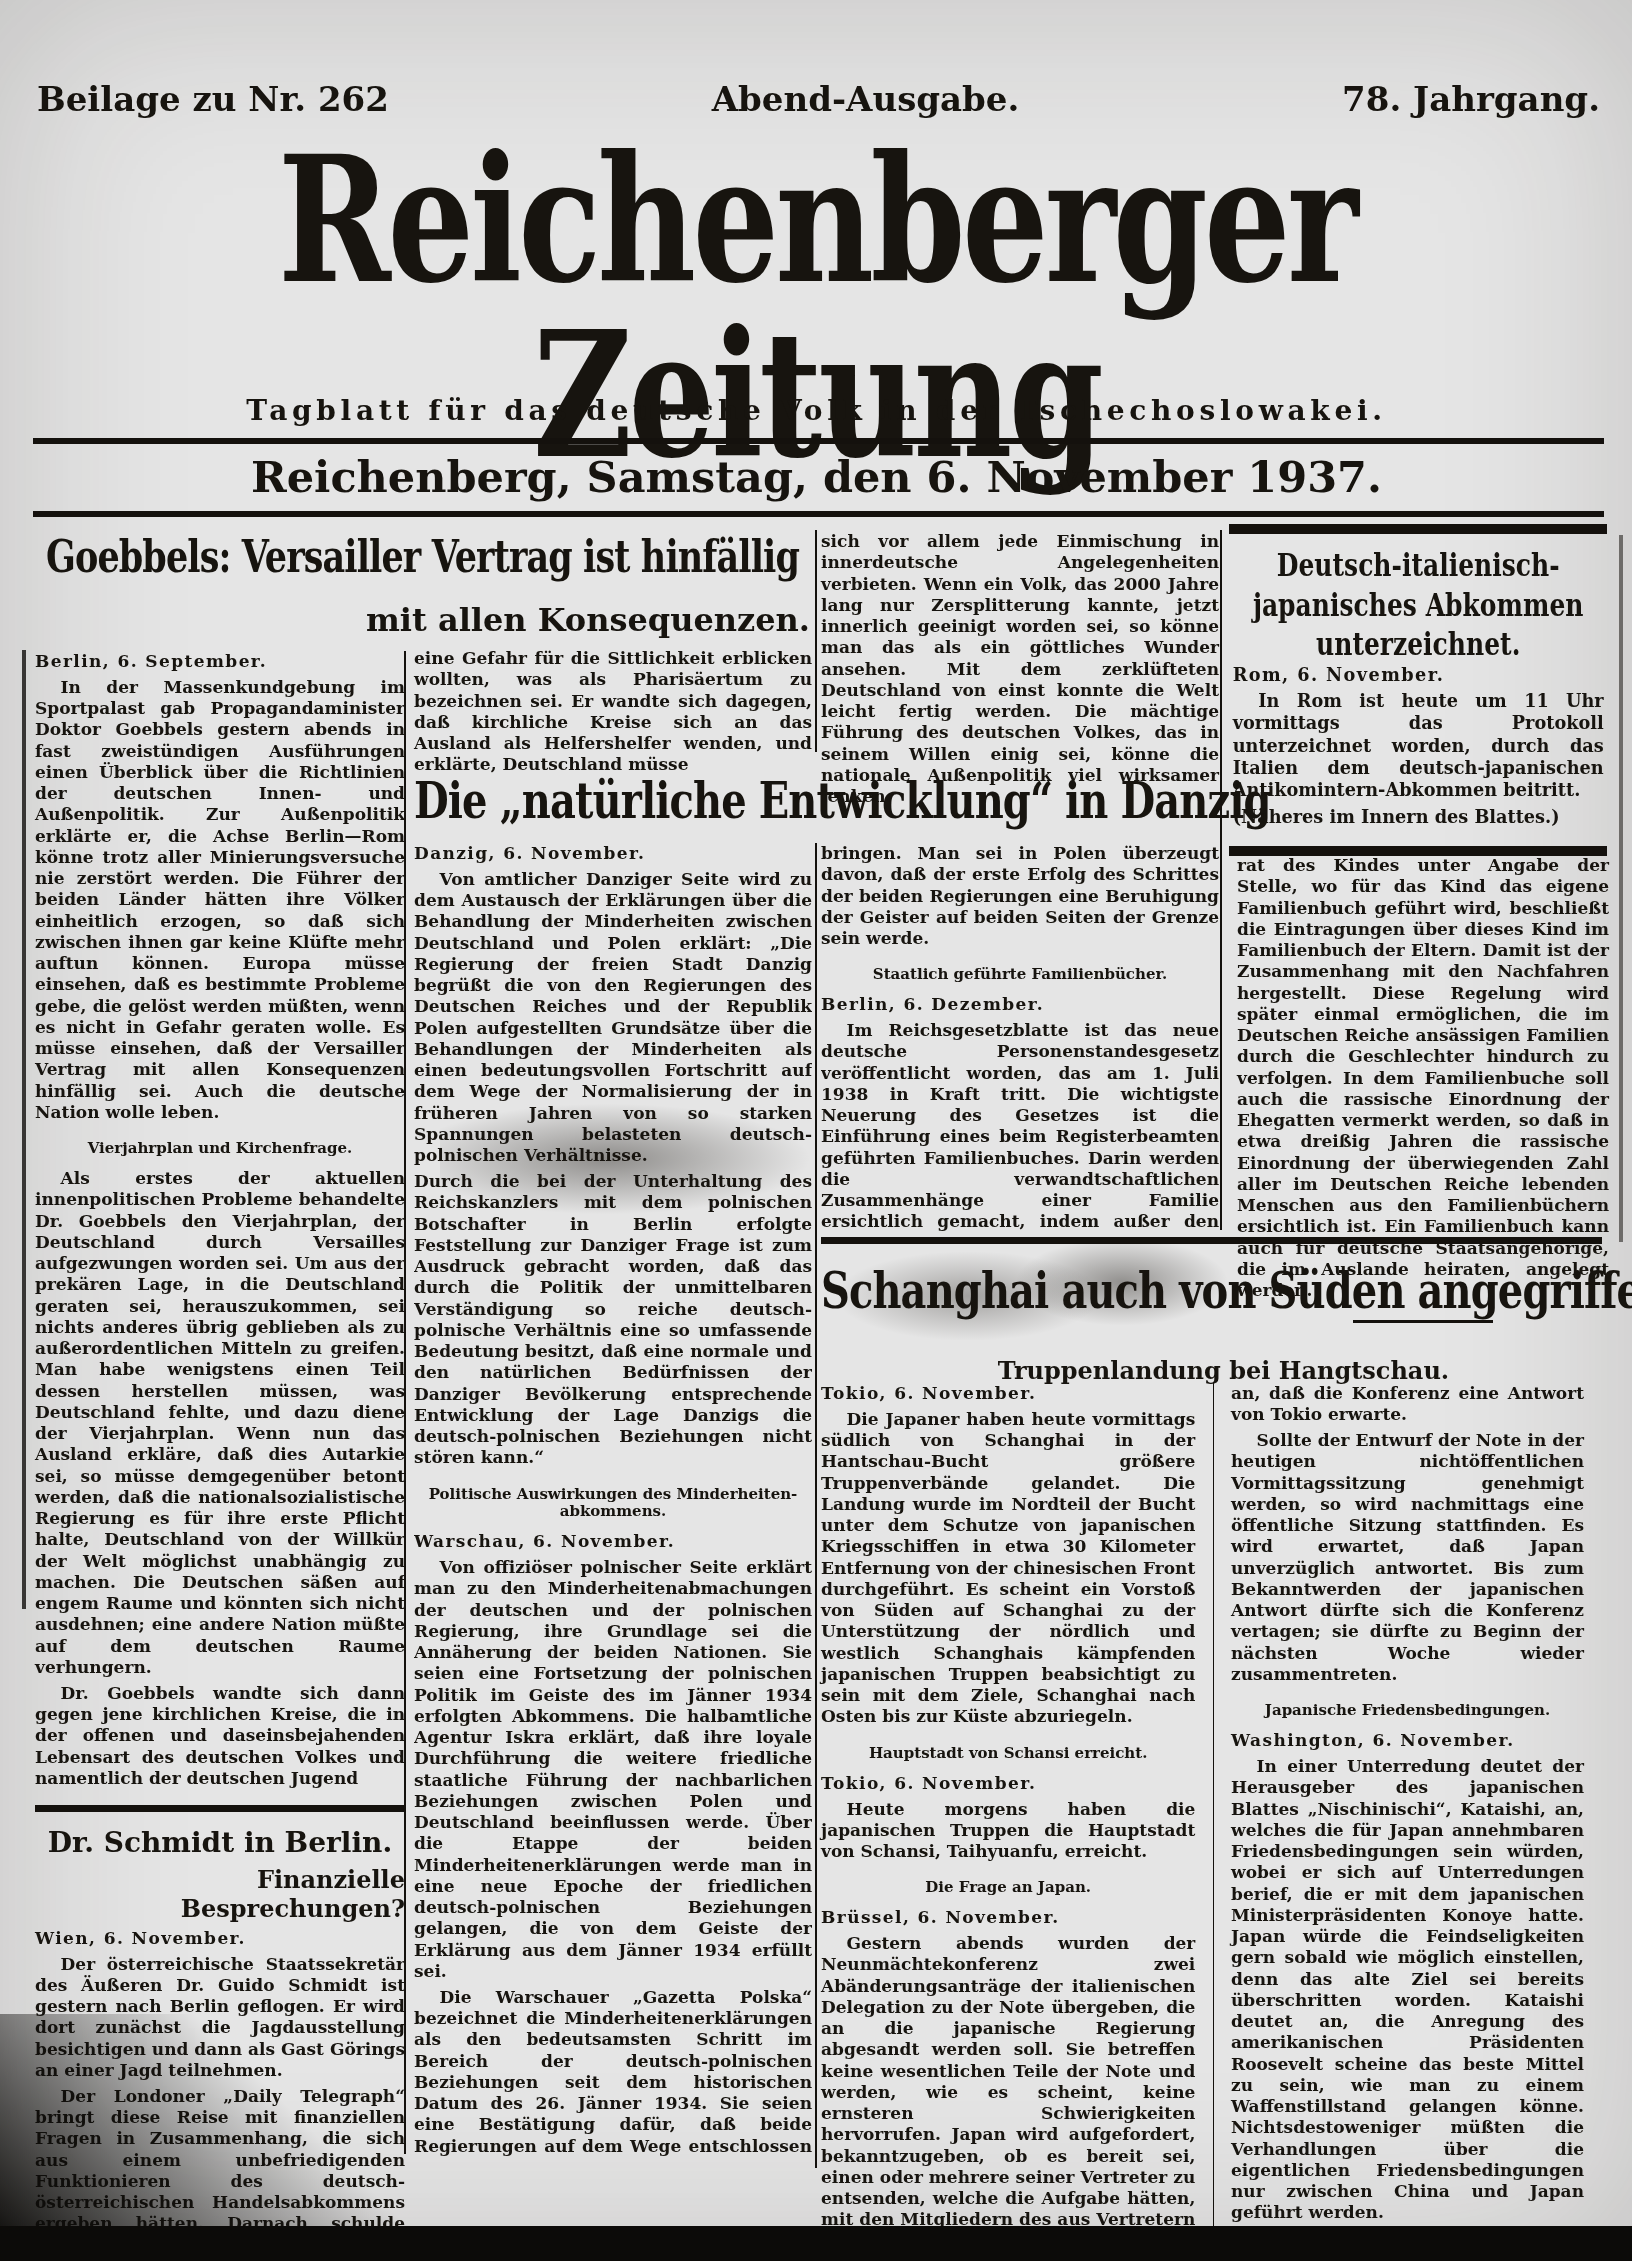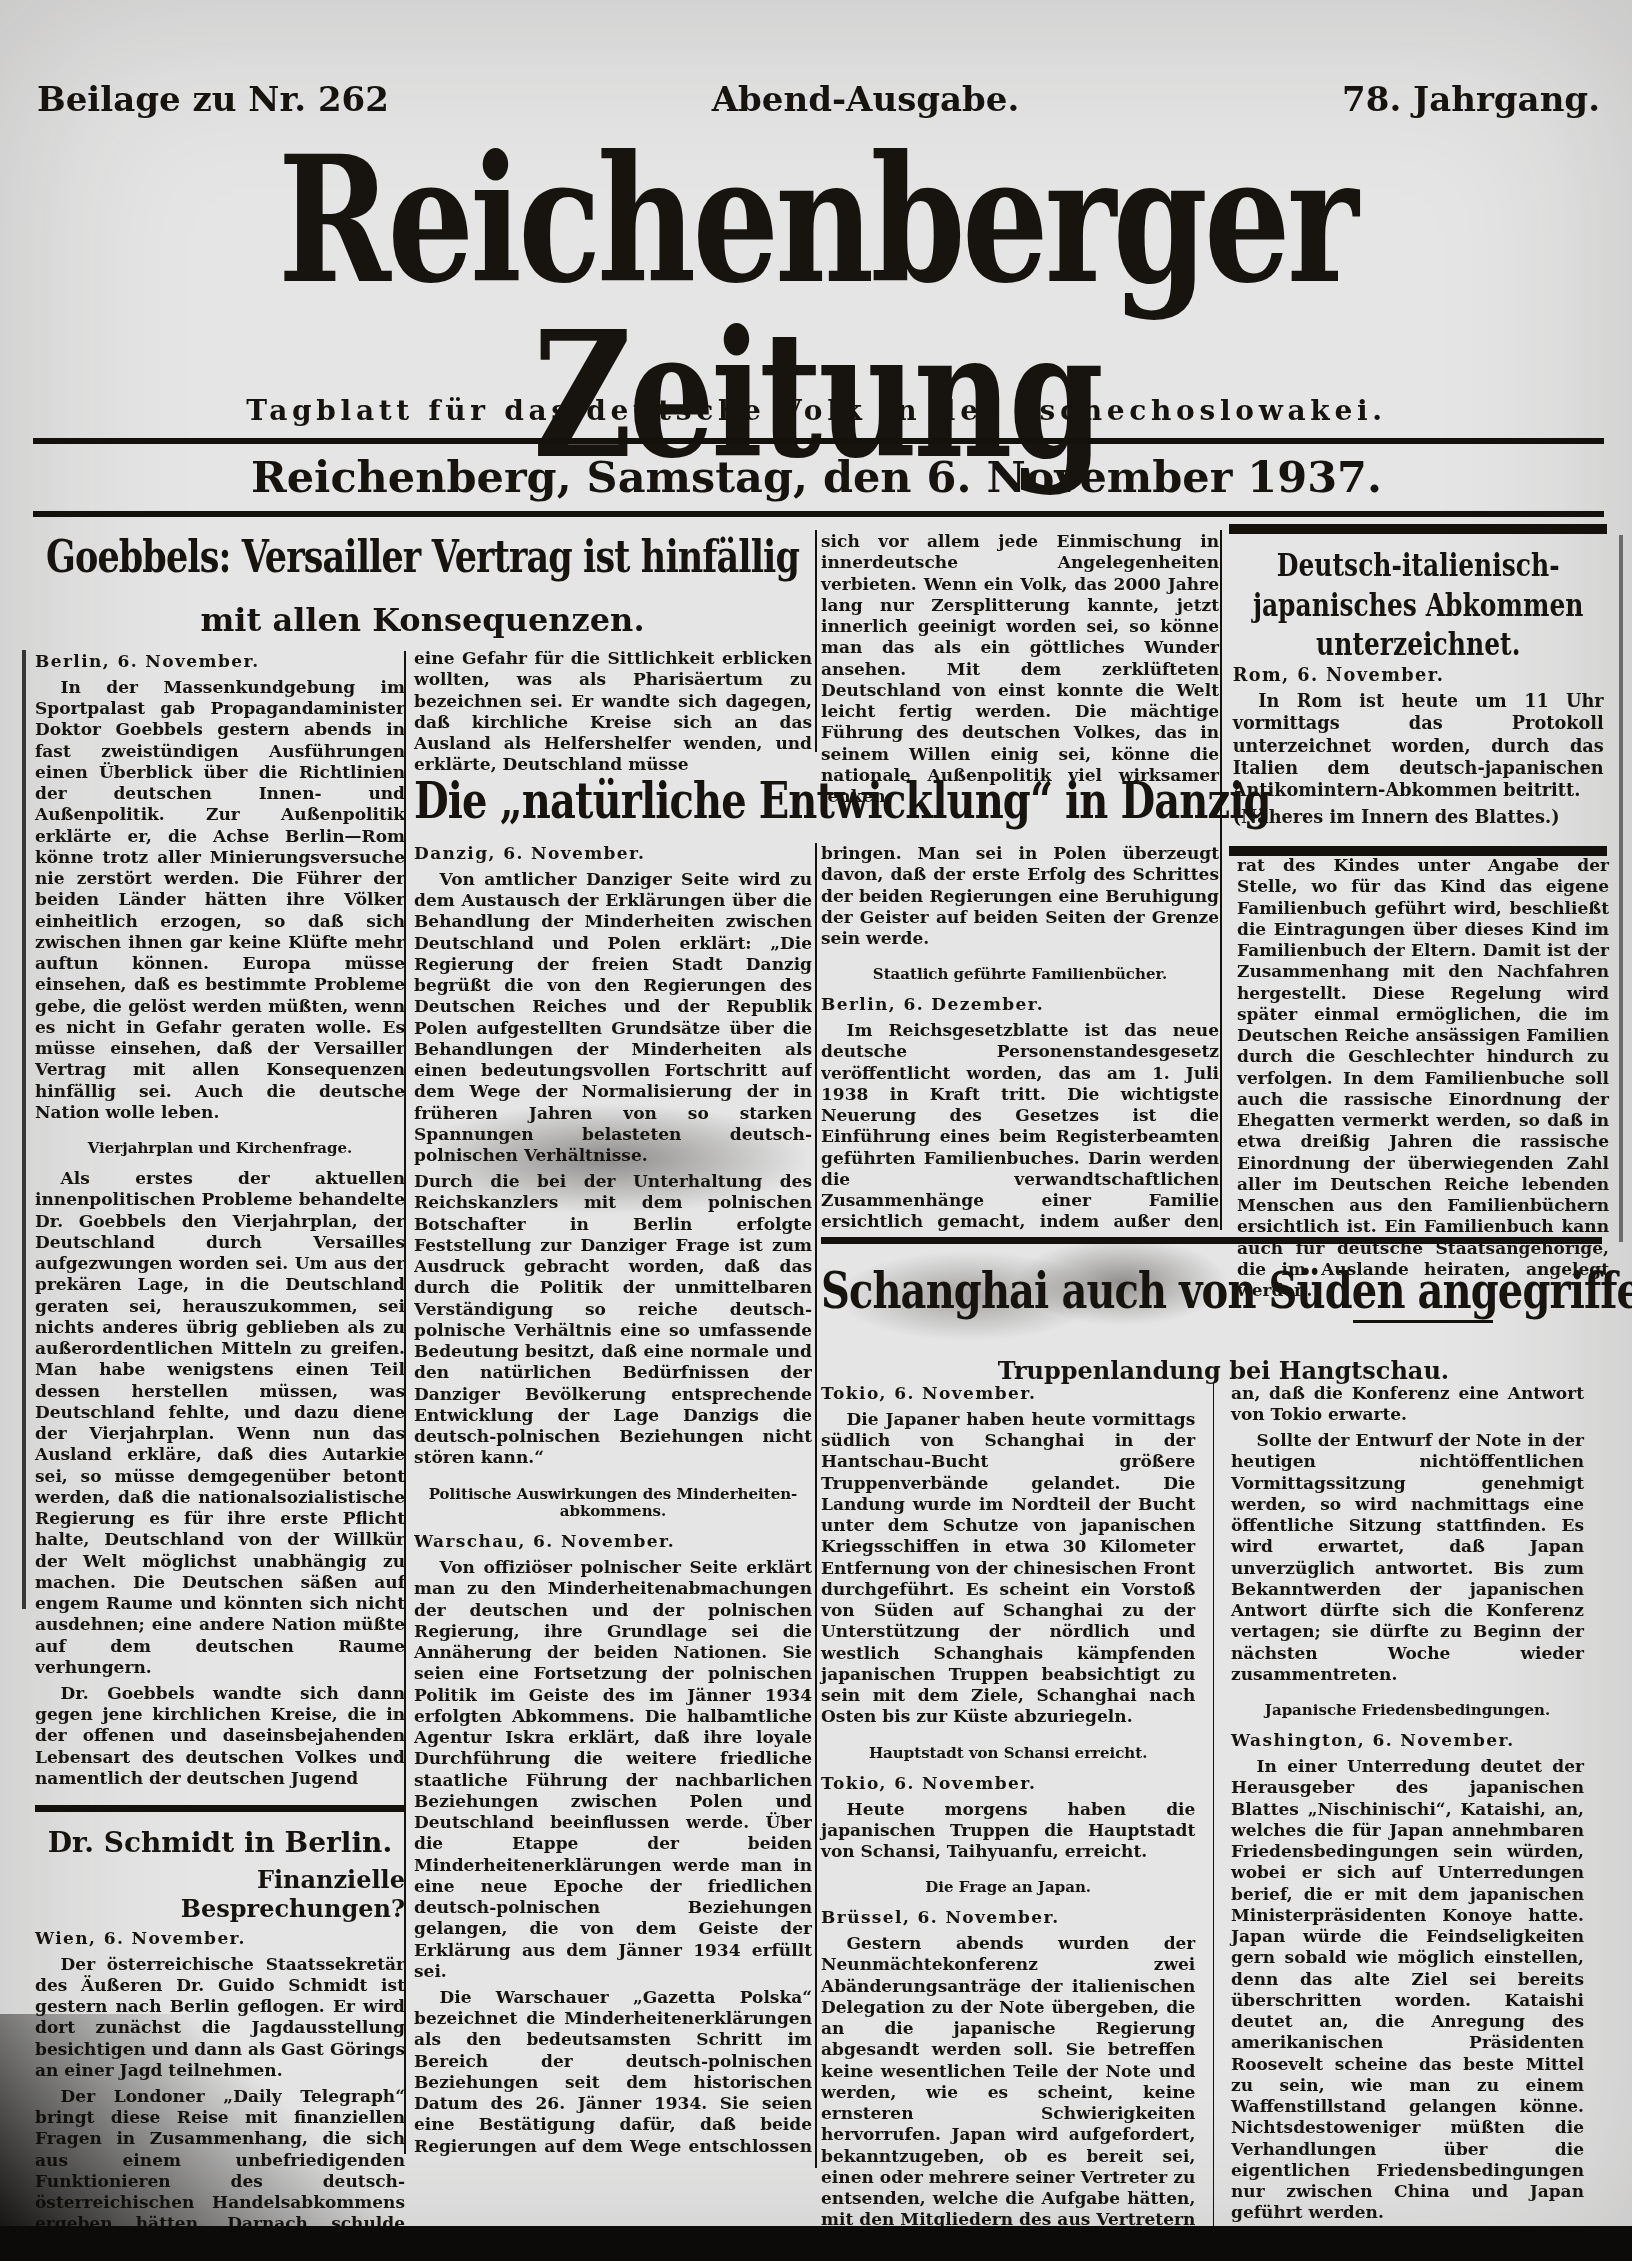--- a/index.html
+++ b/index.html
@@ -27,21 +27,21 @@
   .dateline{font-size:18.6px;font-weight:bold;text-align:center;text-indent:0 !important;letter-spacing:1.4px;margin:6.5px 0 5.6px;}
   .crosshead{font-size:15px;font-weight:bold;text-align:center;margin:17px 0 10.2px;line-height:1.18;}
   .sec-head{font-size:28px;font-weight:bold;text-align:center;margin:14px 0 6.5px;}
   .sec-sub{font-size:24px;font-weight:bold;text-align:right;margin:0 0 4.7px;}
   .col-rule{height:6.5px;background:#14110d;margin:16px 0 13px;}
   .mini-rule{width:140px;height:2.8px;background:#14110d;margin:18.6px auto 0;}
 
   .abs{position:absolute;}
   .headline-xl{font-weight:bold;text-align:center;white-space:nowrap;transform:scaleY(1.28);transform-origin:top center;letter-spacing:-0.9px;margin:0;}
   .goebbels-head{left:35px;top:530px;width:775px;font-size:35px;}
-  .goebbels-sub{left:35px;top:601px;width:775px;text-align:center;font-size:32px;font-weight:bold;margin:0;}
+  .goebbels-sub{left:35px;top:601px;width:775px;text-align:right;font-size:32px;font-weight:bold;margin:0;}
   .danzig-head{left:414px;top:769px;width:805px;font-size:40px;}
   .schanghai-rule{left:821px;top:1237px;width:781px;height:7.4px;}
   .schanghai-head{left:821px;top:1259px;width:781px;font-size:40px;}
   .schanghai-sub{left:821px;top:1344px;width:781px;text-align:center;font-size:24px;font-weight:bold;margin:12px;}
 
   .col1{left:35px;top:651px;width:370px;}
   .col2top{left:414px;top:648px;width:398px;}
   .col2{left:414px;top:843px;width:398px;height:1317px;overflow:hidden;}
   .col3top{left:821px;top:531px;width:398px;}
   .col3{left:821px;top:843px;width:398px;height:389px;overflow:hidden;}
@@ -87,21 +87,21 @@
   <h1 class="masthead">Reichenberger Zeitung</h1>
   <div class="subtitle">Tagblatt für das deutsche Volk in der Tschechoslowakei.</div>
   <div class="rule rule-a"></div>
   <div class="issue-dateline">Reichenberg, Samstag, den 6. November 1937.</div>
   <div class="rule rule-b"></div>
 
   <h2 class="abs headline-xl goebbels-head">Goebbels: Versailler Vertrag ist hinfällig</h2>
   <div class="abs goebbels-sub">mit allen Konsequenzen.</div>
 
   <div class="abs col col1">
-    <p class="dateline">Berlin, 6. November.</p>
+    <p class="dateline">Berlin, 6. September.</p>
     <p>In der Massenkundgebung im Sportpalast gab Propagandaminister Doktor Goebbels gestern abends in fast zweistündigen Ausführungen einen Überblick über die Richtlinien der deutschen Innen- und Außenpolitik. Zur Außenpolitik erklärte er, die Achse Berlin—Rom könne trotz aller Minierungsversuche nie zerstört werden. Die Führer der beiden Länder hätten ihre Völker einheitlich erzogen, so daß sich zwischen ihnen gar keine Klüfte mehr auftun können. Europa müsse einsehen, daß es bestimmte Probleme gebe, die gelöst werden müßten, wenn es nicht in Gefahr geraten wolle. Es müsse einsehen, daß der Versailler Vertrag mit allen Konsequenzen hinfällig sei. Auch die deutsche Nation wolle leben.</p>
     <h3 class="crosshead">Vierjahrplan und Kirchenfrage.</h3>
     <p>Als erstes der aktuellen innenpolitischen Probleme behandelte Dr. Goebbels den Vierjahrplan, der Deutschland durch Versailles aufgezwungen worden sei. Um aus der prekären Lage, in die Deutschland geraten sei, herauszukommen, sei nichts anderes übrig geblieben als zu außerordentlichen Mitteln zu greifen. Man habe wenigstens einen Teil dessen herstellen müssen, was Deutschland fehlte, und dazu diene der Vierjahrplan. Wenn nun das Ausland erkläre, daß dies Autarkie sei, so müsse demgegenüber betont werden, daß die nationalsozialistische Regierung es für ihre erste Pflicht halte, Deutschland von der Willkür der Welt möglichst unabhängig zu machen. Die Deutschen säßen auf engem Raume und könnten sich nicht ausdehnen; eine andere Nation müßte auf dem deutschen Raume verhungern.</p>
     <p>Dr. Goebbels wandte sich dann gegen jene kirchlichen Kreise, die in der offenen und daseinsbejahenden Lebensart des deutschen Volkes und namentlich der deutschen Jugend</p>
     <div class="col-rule"></div>
     <h3 class="sec-head">Dr. Schmidt in Berlin.</h3>
     <h4 class="sec-sub">Finanzielle Besprechungen?</h4>
     <p class="dateline">Wien, 6. November.</p>
     <p>Der österreichische Staatssekretär des Äußeren Dr. Guido Schmidt ist gestern nach Berlin geflogen. Er wird dort zunächst die Jagdausstellung besichtigen und dann als Gast Görings an einer Jagd teilnehmen.</p>
     <p>Der Londoner „Daily Telegraph“ bringt diese Reise mit finanziellen Fragen in Zusammenhang, die sich aus einem unbefriedigenden Funktionieren des deutsch-österreichischen Handelsabkommens ergeben hätten. Darnach schulde Deutschland an Österreich mehr als 1½ Millionen Pfund Sterling. Das Blatt behauptet, daß Deutschland im Auslande Kriegsmaterial, das nur gegen Barzahlung erhältlich gewesen sei, durch Österreichs Vermittlung gekauft und durch Österreich bezogen habe.</p>

